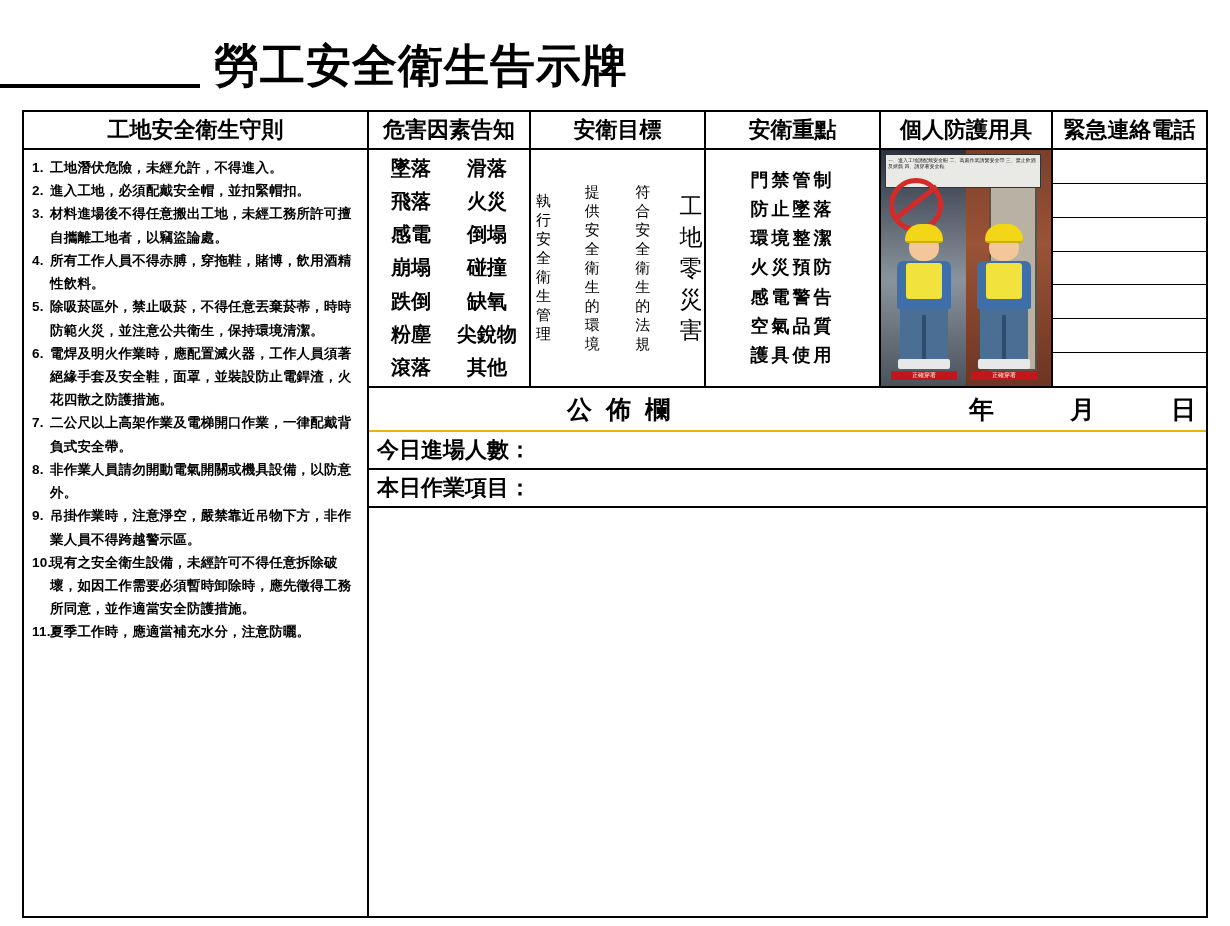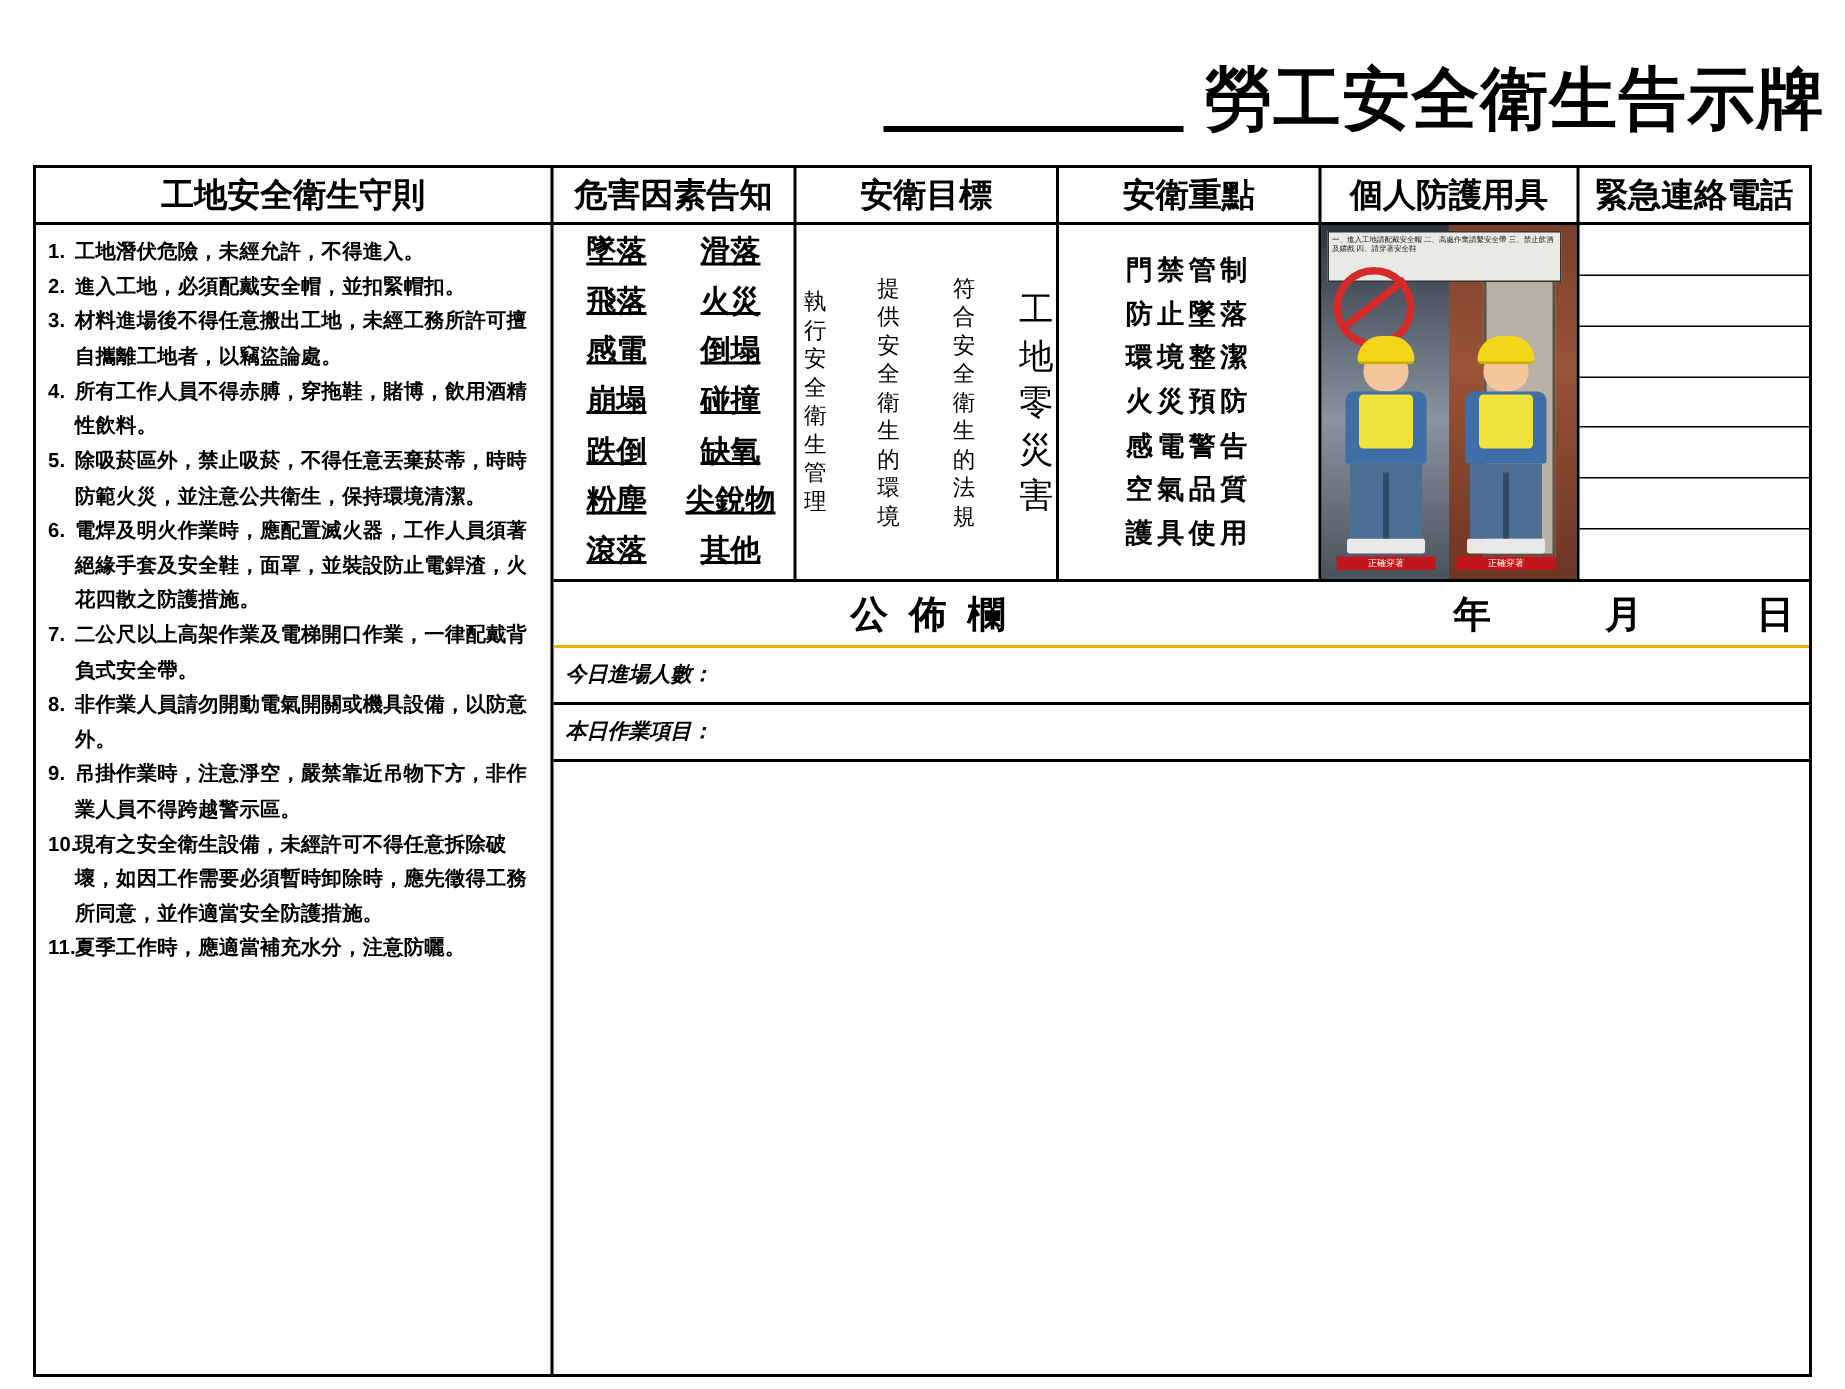--- a/index.html
+++ b/index.html
@@ -18,21 +18,21 @@
 
   
   .title-row {
     position: absolute;
     top: 26px;
     left: 0;
     width: 1230px;
     height: 62px;
     display: flex;
     align-items: flex-end;
-    justify-content: flex-end;
+    justify-content: flex-start;
     padding-right: 13px;
     box-sizing: border-box;
   }
   .title-blank {
     display: inline-block;
     width: 200px;
     border-bottom: 4px solid #000;
     height: 34px;
     margin-right: 14px;
   }
@@ -131,21 +131,20 @@
 
   
   .hazard-grid {
     display: grid;
     grid-template-columns: 1fr 1fr;
     align-content: center;
     height: 100%;
     padding: 4px 4px;
     box-sizing: border-box;
     row-gap: 2px;
-    text-decoration: underline;
   }
   .hazard-item {
     font-size: 20px;
     font-weight: bold;
     text-align: center;
     line-height: 1.56;
   }
 
   
   .goal-wrap {
@@ -338,23 +337,22 @@
     font-weight: bold;
   }
 
   .field-row {
     height: 38px;
     border-bottom: 2px solid #000;
     display: flex;
     align-items: center;
     box-sizing: border-box;
     padding-left: 8px;
-    font-size: 14px;
-    font-weight: bold;
-    font-style: italic;
+    font-size: 22px;
+    font-weight: bold;
   }
   .big-blank {
     flex: 1;
   }
 </style>
 </head>
 <body>
 
 <div class="title-row">
   <span class="title-blank"></span>

